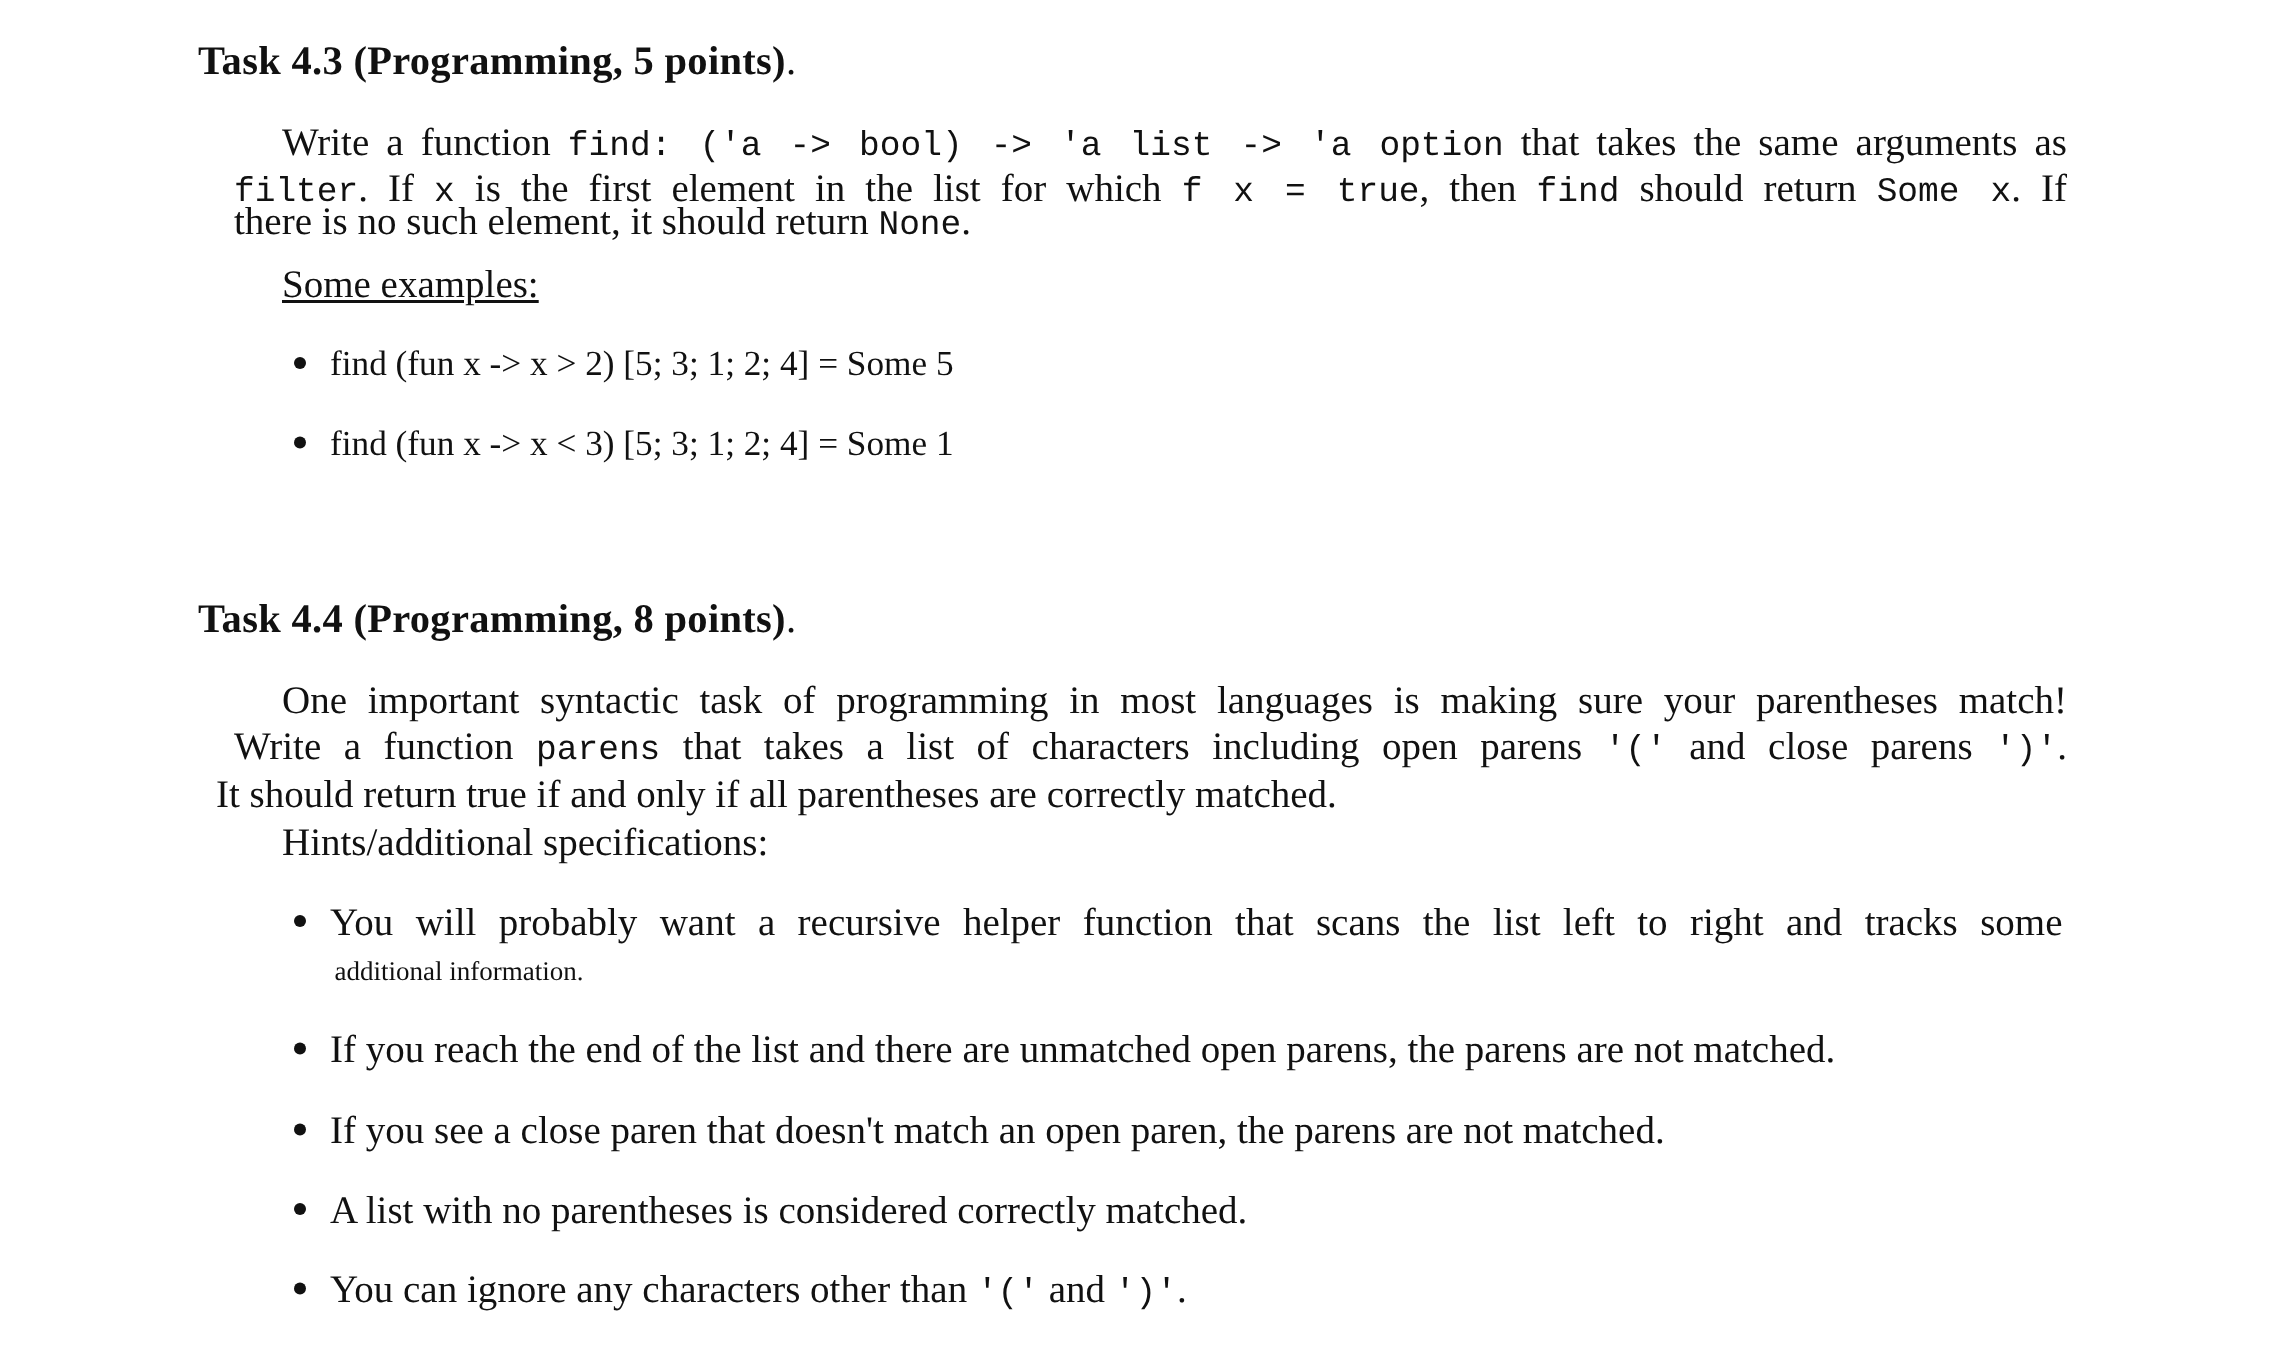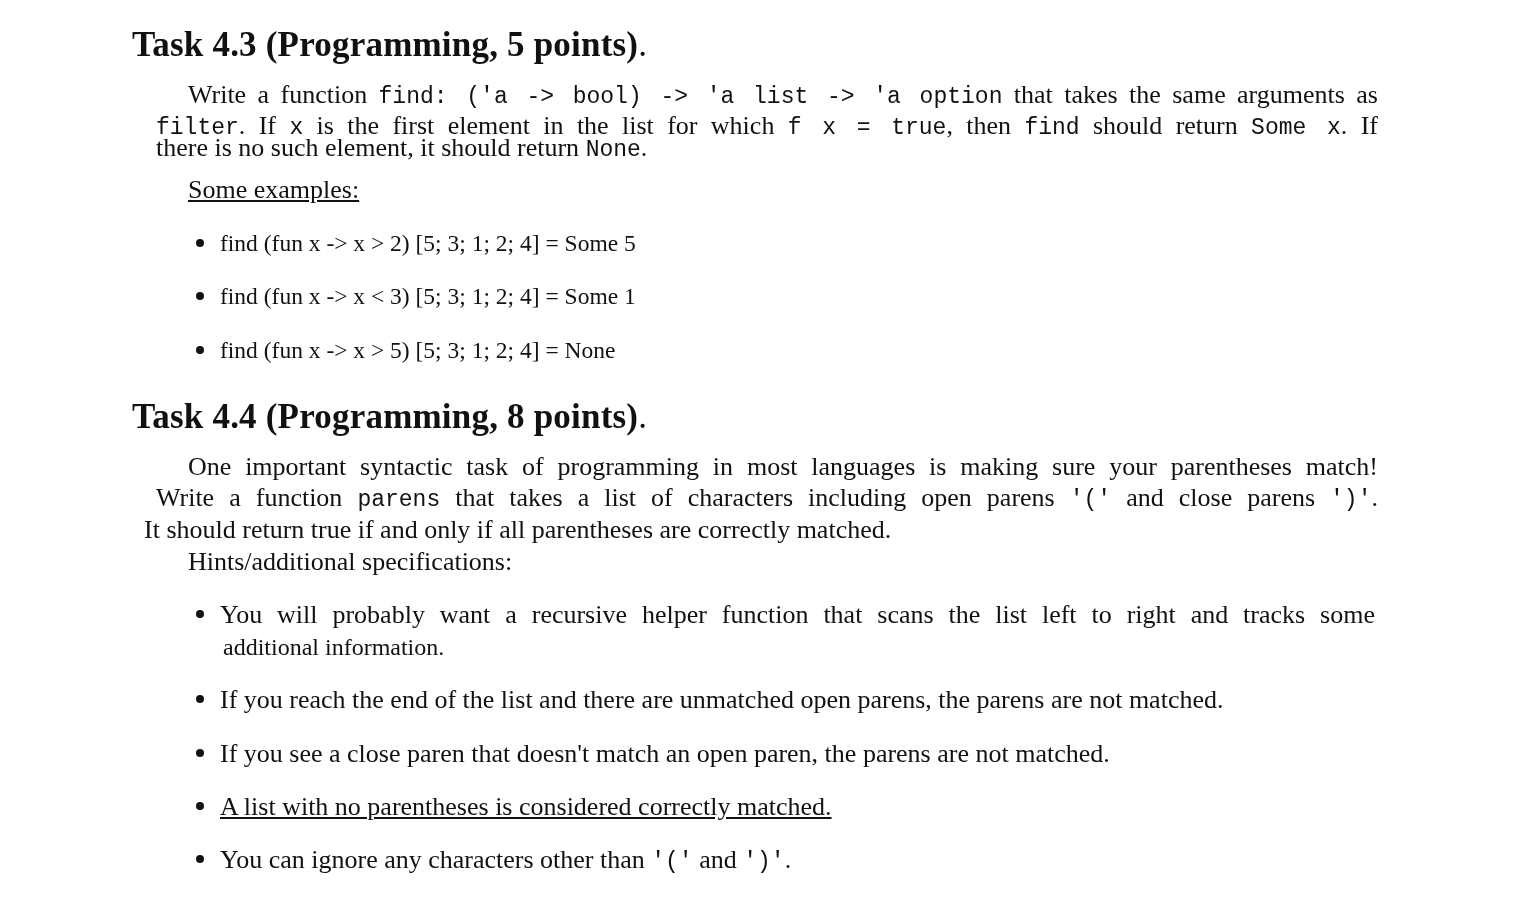--- a/index.html
+++ b/index.html
@@ -19,21 +19,21 @@
       position: absolute;
       left: 0; top: 0;
       width: 1516px;
       height: 912px;
     }
     .heading {
       position: absolute;
       left: 132px;
       font-family: "Liberation Serif", "DejaVu Serif", serif;
       font-weight: bold;
-      font-size: 35px;
+      font-size: 27px;
       letter-spacing: 0.2px;
       white-space: nowrap;
     }
     .heading .punct { font-weight: normal; }
     .para-line {
       position: absolute;
       font-family: "Liberation Serif", "DejaVu Serif", serif;
       font-size: 26px;
       white-space: nowrap;
       line-height: 32px;
@@ -76,21 +76,21 @@
       left: 196px;
       font-family: "Liberation Serif", "DejaVu Serif", serif;
       font-size: 26px;
       white-space: nowrap;
       line-height: 32px;
     }
     .hint-cont {
       position: absolute;
       left: 223px;
       font-family: "Liberation Serif", "DejaVu Serif", serif;
-      font-size: 24px;
+      font-size: 18px;
       white-space: nowrap;
       line-height: 32px;
     }
     .hint-just {
       width: 1155px;
       text-align: justify;
       text-align-last: justify;
     }
   </style>
 </head>
@@ -103,36 +103,35 @@
   <div class="para-line just indent" style="top:79px;"><span>Write a function </span><span class="tt">find: ('a -&gt; bool) -&gt; 'a list -&gt; 'a option</span><span> that takes the same arguments as</span></div>
 
   <div class="para-line just" style="top:110px;"><span class="tt">filter</span><span>. If </span><span class="tt">x</span><span> is the first element in the list for which </span><span class="tt">f x = true</span><span>, then </span><span class="tt">find</span><span> should return </span><span class="tt">Some x</span><span>. If</span></div>
 
   <div class="para-line" style="top:132px; left:156px;"><span>there is no such element, it should return </span><span class="tt">None</span><span>.</span></div>
 
   <div class="para-line" style="top:174px; left:188px;text-decoration:underline;">Some examples:</div>
 
   <div class="ex-line" style="top:227px;"><span class="bullet"></span><span>find (fun x -&gt; x &gt; 2) [5; 3; 1; 2; 4] = Some 5</span></div>
   <div class="ex-line" style="top:280px;"><span class="bullet"></span><span>find (fun x -&gt; x &lt; 3) [5; 3; 1; 2; 4] = Some 1</span></div>
-  <div class="ex-line" style="top:334px;"><span class="bullet"></span><span>find (fun x -&gt; x &gt; 5) [5; 3; 1; 2; 4] = None</span></div>
 
   <div class="heading" style="top:397px;"><span>Task 4.4 (Programming, 8 points)</span><span class="punct">.</span></div>
 
   <div class="para-line just indent" style="top:451px;">One important syntactic task of programming in most languages is making sure your parentheses match!</div>
 
   <div class="para-line just" style="top:482px;"><span>Write a function </span><span class="tt">parens</span><span> that takes a list of characters including open parens </span><span class="tt">'('</span><span> and close parens </span><span class="tt">')'</span><span>.</span></div>
 
   <div class="para-line" style="top:514px; left:144px;">It should return true if and only if all parentheses are correctly matched.</div>
 
   <div class="para-line" style="top:546px; left:188px;">Hints/additional specifications:</div>
 
   <div class="hint-line" style="top:599px;"><span class="bullet"></span><span class="hint-just" style="display:inline-block;">You will probably want a recursive helper function that scans the list left to right and tracks some</span></div>
   <div class="hint-cont" style="top:631px;">additional information.</div>
 
   <div class="hint-line" style="top:684px;"><span class="bullet"></span><span>If you reach the end of the list and there are unmatched open parens, the parens are not matched.</span></div>
 
   <div class="hint-line" style="top:738px;"><span class="bullet"></span><span>If you see a close paren that doesn't match an open paren, the parens are not matched.</span></div>
 
-  <div class="hint-line" style="top:791px;text-decoration:underline;"><span class="bullet"></span><span>A list with no parentheses is considered correctly matched.</span></div>
+  <div class="hint-line" style="top:791px;"><span class="bullet"></span><span>A list with no parentheses is considered correctly matched.</span></div>
 
   <div class="hint-line" style="top:844px;"><span class="bullet"></span><span>You can ignore any characters other than </span><span class="tt">'('</span><span> and </span><span class="tt">')'</span><span>.</span></div>
 
 </div>
 
 </body></html>

